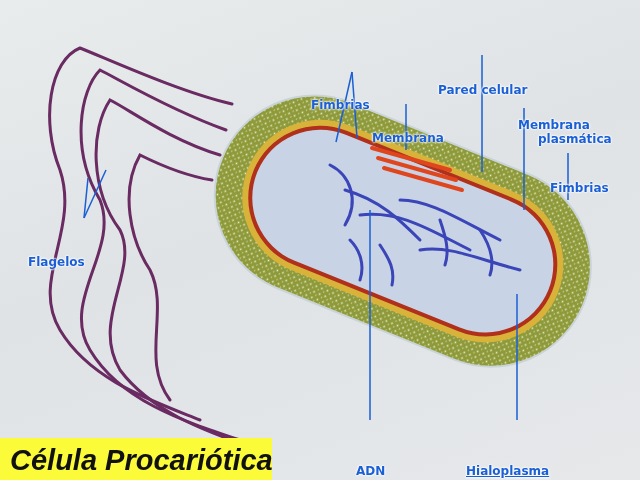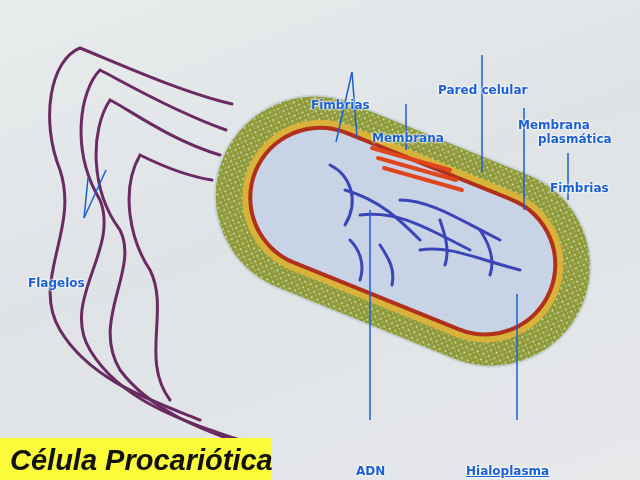--- a/index.html
+++ b/index.html
@@ -71,18 +71,18 @@
     <line x1="517" y1="420" x2="517" y2="294"></line>
   </g>
 </svg>
 
 <div class="lbl" style="left:311px;top:55px;">Fimbrias</div>
 <div class="lbl" style="left:372px;top:88px;">Membrana</div>
 <div class="lbl" style="left:438px;top:40px;">Pared celular</div>
 <div class="lbl" style="left:518px;top:75px;">Membrana</div>
 <div class="lbl" style="left:538px;top:89px;">plasmática</div>
 <div class="lbl" style="left:550px;top:138px;">Fimbrias</div>
-<div class="lbl" style="left:28px;top:233px;">Flagelos</div>
+<div class="lbl" style="left:28px;top:212px;">Flagelos</div>
 <div class="lbl" style="left:356px;top:421px;">ADN</div>
 <div class="lbl" style="left:466px;top:421px;text-decoration:underline;">Hialoplasma</div>
 
 <div class="title-box"></div>
 <div class="title">Célula Procariótica</div>
 
 </body></html>

